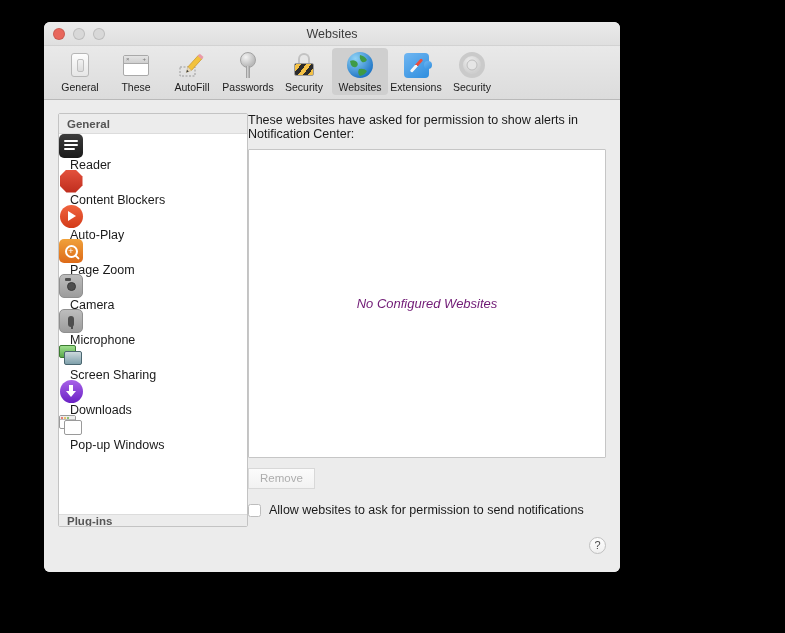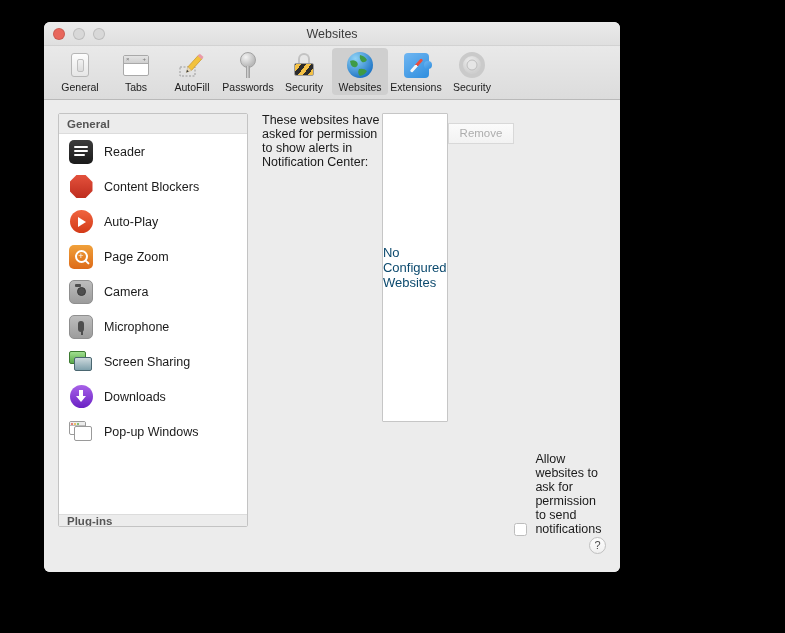--- a/index.html
+++ b/index.html
@@ -116,25 +116,25 @@
     font-size: 11.5px;
     font-weight: bold;
     color: #555;
     padding: 3px 0 3px 8px;
     height: 20px;
     line-height: 14px;
   }
   .side-row {
     height: 35px;
     display: flex;
-    align-items: center;
-    padding-left: 10px;
+    align-items: flex-start;
     font-size: 12.5px;
     color: #1a1a1a;
     cursor: default;
+    flex-direction: column;
   }
   .side-row.selected { background: #2568d6; color: #ffffff; }
   .side-row .ic { width: 24px; height: 24px; flex: 0 0 auto; position: relative; }
   .side-row .lbl { margin-left: 11px; }
 
   .sidebar-clip-header {
     background: #ececec;
     border-top: 1px solid #dcdcdc;
     font-size: 11.5px;
     font-weight: bold;
@@ -143,40 +143,42 @@
     height: 12px;
     line-height: 13px;
     overflow: hidden;
     position: absolute;
     bottom: 0; left: 0; right: 0;
   }
 
   
   .mainpane {
     flex: 1 1 auto;
-    margin-left: 14px;
-    display: flex;
+    margin-left: 0;
+    display: flex;
+    flex-direction: column;
   }
   .pane-caption {
     font-size: 12.5px;
     color: #1a1a1a;
     margin-bottom: 8px;
   }
   .listbox {
     height: 309px;
     background: #ffffff;
     border: 1px solid #c6c6c6;
     border-radius: 1px;
     display: flex;
     align-items: center;
     justify-content: center;
   }
   .empty-msg {
     font-size: 13px;
-    color: #0c4a6e;
+    color: #701a75;
+    font-style: italic;
   }
   .btn-row { margin-top: 10px; }
   .btn {
     font-size: 11.5px;
     color: #adadad;
     background: linear-gradient(to bottom, #fbfbfb, #f2f2f2);
     border: 1px solid #d8d8d8;
     border-radius: 0;
     padding: 3px 11px 4px 11px;
     cursor: default;
@@ -474,21 +476,21 @@
 
     <div class="tb-item">
       <div class="tb-icon">
         <div class="ic-tabs">
             <div class="bar">
               <span>×</span>
               <span>+</span>
             </div>
           </div>
       </div>
-      <div class="tb-label">Tabs</div>
+      <div class="tb-label">These</div>
     </div>
 
     <div class="tb-item">
       <div class="tb-icon">
         <svg width="28" height="28" viewBox="0 0 28 28">
           <rect x="2" y="16" width="15" height="9" fill="none" stroke="#9a9a9a" stroke-width="1" stroke-dasharray="2,1.5"></rect>
           <g transform="rotate(42 15 14)">
             <rect x="12.5" y="3" width="5" height="16" fill="#f2c23c" stroke="#c8962a" stroke-width="0.7"></rect>
             <polygon points="12.5,19 17.5,19 15,24" fill="#e8d9b8" stroke="#c8b88f" stroke-width="0.6"></polygon>
             <polygon points="13.8,21.6 16.2,21.6 15,24" fill="#3a3a3a"></polygon>

